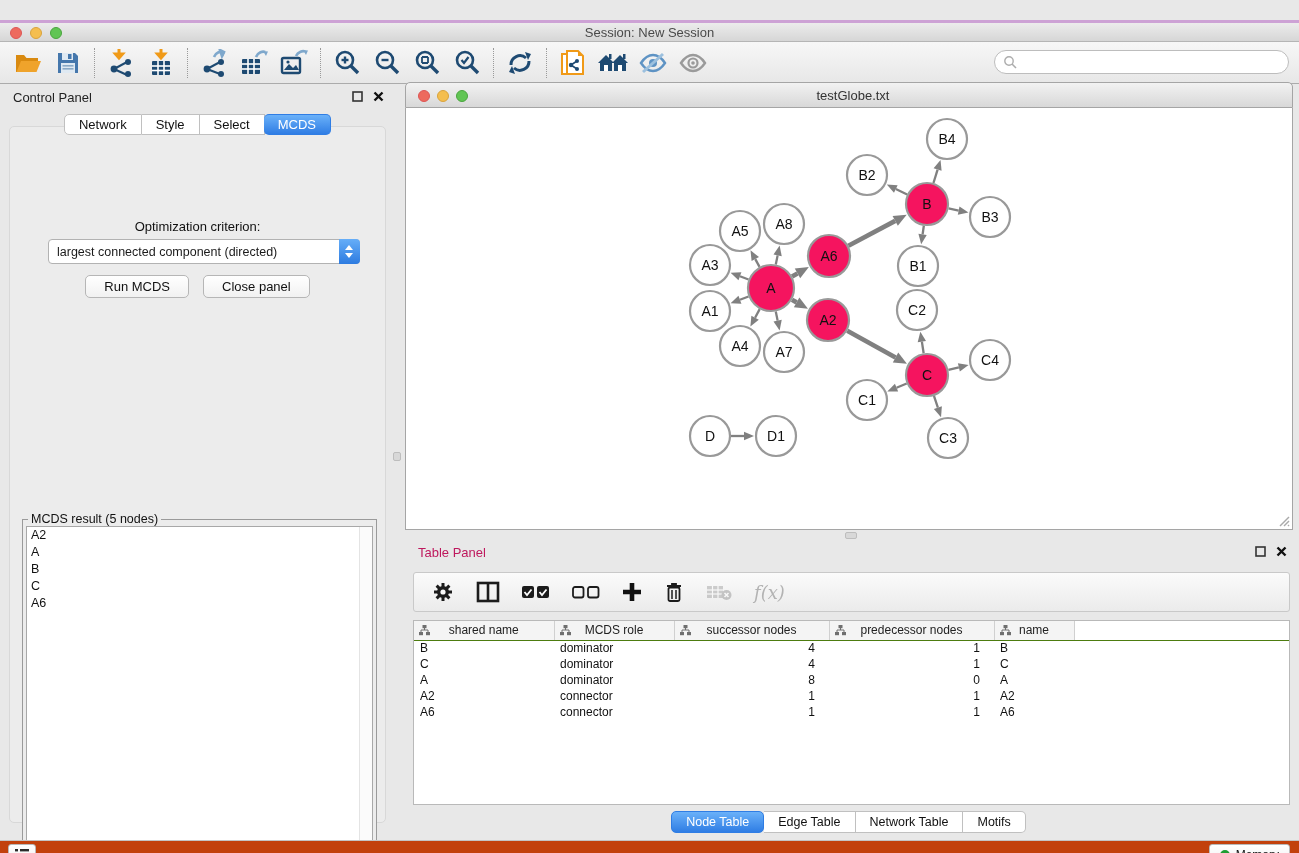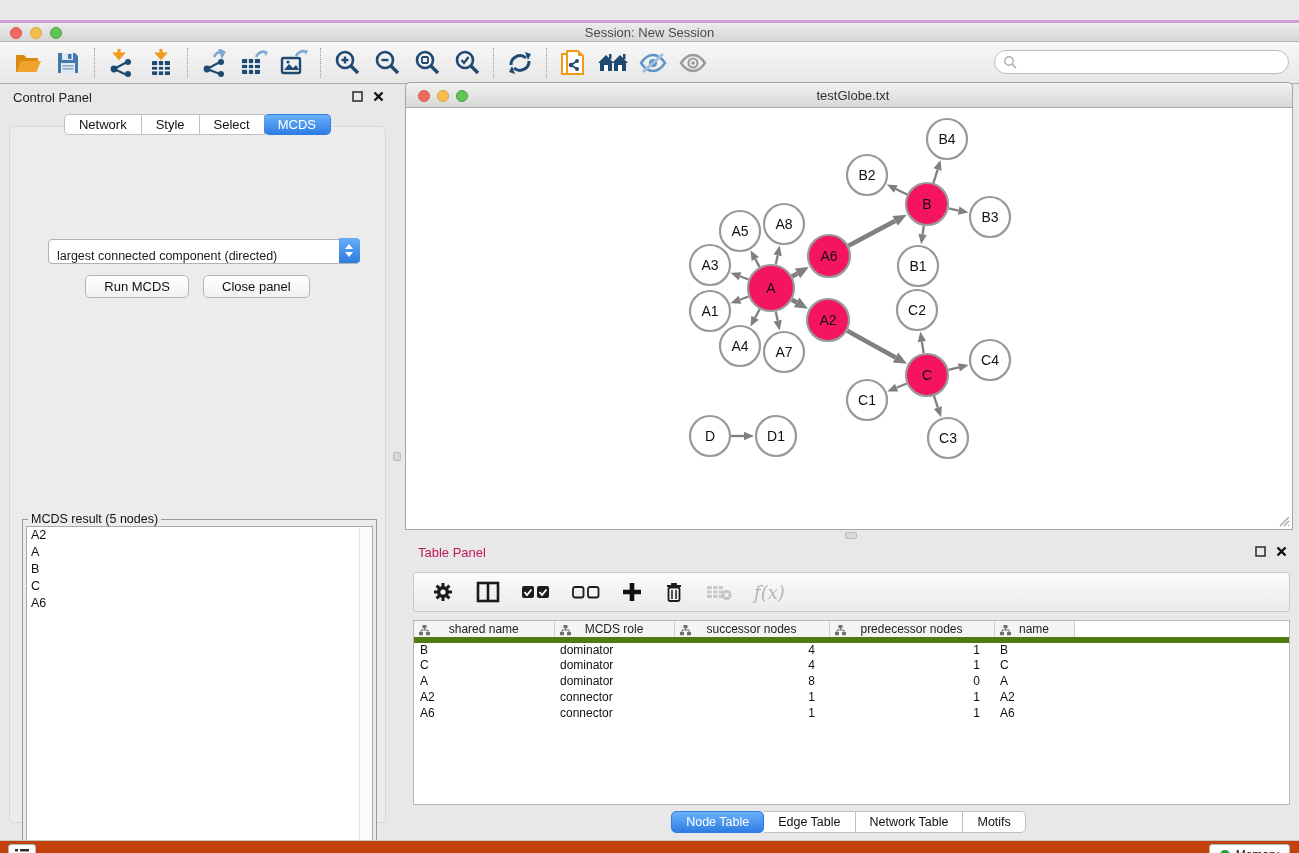--- a/index.html
+++ b/index.html
@@ -36,21 +36,21 @@
   .cp-body { position:absolute; left:4px; top:40px; right:4px; bottom:8px; background:#ececec;
     border:1px solid #d8d8d8; border-radius:5px; }
   .cp-tabs { position:absolute; left:0; right:0; top:28px; display:flex; justify-content:center; z-index:3; }
   .tab { height:21px; padding:0 14px; line-height:20px; background:#fff; border:1px solid #c0c0c0;
     border-left:none; font-size:13px; color:#111; }
   .tab:first-child { border-left:1px solid #c0c0c0; border-radius:5px 0 0 5px; }
   .tab:last-child { border-radius:0 5px 5px 0; }
   .tab.sel { background:linear-gradient(#6ab1f9,#2f7de4); color:#fff; border-color:#2f7de4; border-radius:5px; margin-left:-1px; }
   .opt-label { position:absolute; left:0; right:0; top:92px; text-align:center; font-size:13px; color:#111; }
   .dropdown { position:absolute; left:38px; top:112px; width:312px; height:25px; background:#fff;
-    border:1px solid #b2b2b2; border-radius:4px; display:flex; align-items:flex-end; }
+    border:1px solid #b2b2b2; border-radius:4px; display:flex; align-items:center; }
   .dropdown .dval { flex:1; padding-left:8px; font-size:12.5px; white-space:nowrap; overflow:hidden; }
   .stepper { width:21px; height:25px; margin-right:-1px; border-radius:0 4px 4px 0;
     background:linear-gradient(#66aef8,#2d7be0); position:relative; }
   .stepper:before { content:""; position:absolute; left:6px; top:6px; border:4.5px solid transparent; border-bottom:5px solid #fff; margin-top:-4px; }
   .stepper:after  { content:""; position:absolute; left:6px; bottom:6px; border:4.5px solid transparent; border-top:5px solid #fff; margin-bottom:-4px; }
   .cp-buttons { position:absolute; left:0; right:0; top:148px; display:flex; justify-content:center; gap:14px; }
   .btn { height:23px; padding:0 18px; background:linear-gradient(#ffffff,#f1f1f1); border:1px solid #b6b6b6;
     border-radius:5px; font-size:13px; color:#111; line-height:21px; }
   .result-box { position:absolute; left:12px; right:8px; top:392px; height:334px; border:1px solid #9a9a9a; background:#ececec; }
   .result-box .legend { position:absolute; left:5px; top:-8px; background:#ececec; padding:0 3px; font-size:12.5px; color:#111; }
@@ -78,21 +78,21 @@
   
   .table-panel { position:absolute; left:405px; top:520px; width:888px; height:295px; }
   .tp-head { position:absolute; left:0; top:0; width:100%; height:24px; }
   .tp-head .ptitle { position:absolute; left:13px; top:5px; font-size:13px; color:#be185d; }
   .tp-toolbar { position:absolute; left:8px; right:3px; top:32px; height:40px;
     background:linear-gradient(#fbfbfb,#ebebeb); border:1px solid #c9c9c9; border-radius:3px;
     display:flex; align-items:center; gap:22px; padding-left:18px; }
   .fx { font-family:"DejaVu Serif",serif; font-style:italic; font-size:18px; color:#b3b3b3; }
   .tp-table { position:absolute; left:8px; right:3px; top:80px; bottom:30px; background:#fff; border:1px solid #b9b9b9; overflow:hidden; }
   table.grid { border-collapse:collapse; width:100%; table-layout:fixed; }
-  .grid th { height:19px; background:#f4f4f4; border-right:1px solid #d0d0d0; border-bottom:6px solid #4d7c0f;
+  .grid th { height:19px; background:#f4f4f4; border-right:1px solid #d0d0d0; border-bottom:1px solid #4d7c0f;
     font-weight:normal; font-size:12px; color:#222; position:relative; text-align:center; }
   .grid th.filler { background:#fff; border-right:none; }
   .grid th .sorticon { position:absolute; left:5px; top:4px; }
   .grid td { height:16px; font-size:12px; color:#111; padding:0 6px; white-space:nowrap; overflow:hidden; }
   .grid td.num { text-align:right; padding-right:14px; }
   .tp-tabs { position:absolute; left:0; right:0; bottom:2px; display:flex; justify-content:center; }
   .tp-tabs .tab { font-size:12.5px; height:22px; line-height:21px; }
 
   
   .statusbar { position:absolute; left:0; top:820px; width:100%; height:38px; background:#c2410c; border-top:1px solid #c4c4c4;padding-left:28px; }
@@ -335,20 +335,21 @@
             </svg>
           </span>
         <span>
             <svg width="11" height="11" viewBox="0 0 11 11">
               <path d="M1.5 1.5l8 8M9.5 1.5l-8 8" stroke="#111" stroke-width="2.4"></path>
             </svg>
           </span>
       </span>
     </div>
     <div class="cp-body">
+      <div class="opt-label">Optimization criterion:</div>
       <div class="dropdown">
         <span class="dval">largest connected component (directed)</span>
         <span class="stepper"></span>
       </div>
       <div class="cp-buttons">
         <div class="btn">Run MCDS</div>
         <div class="btn">Close panel</div>
       </div>
       <div class="result-box">
         <span class="legend">MCDS result (5 nodes)</span>

